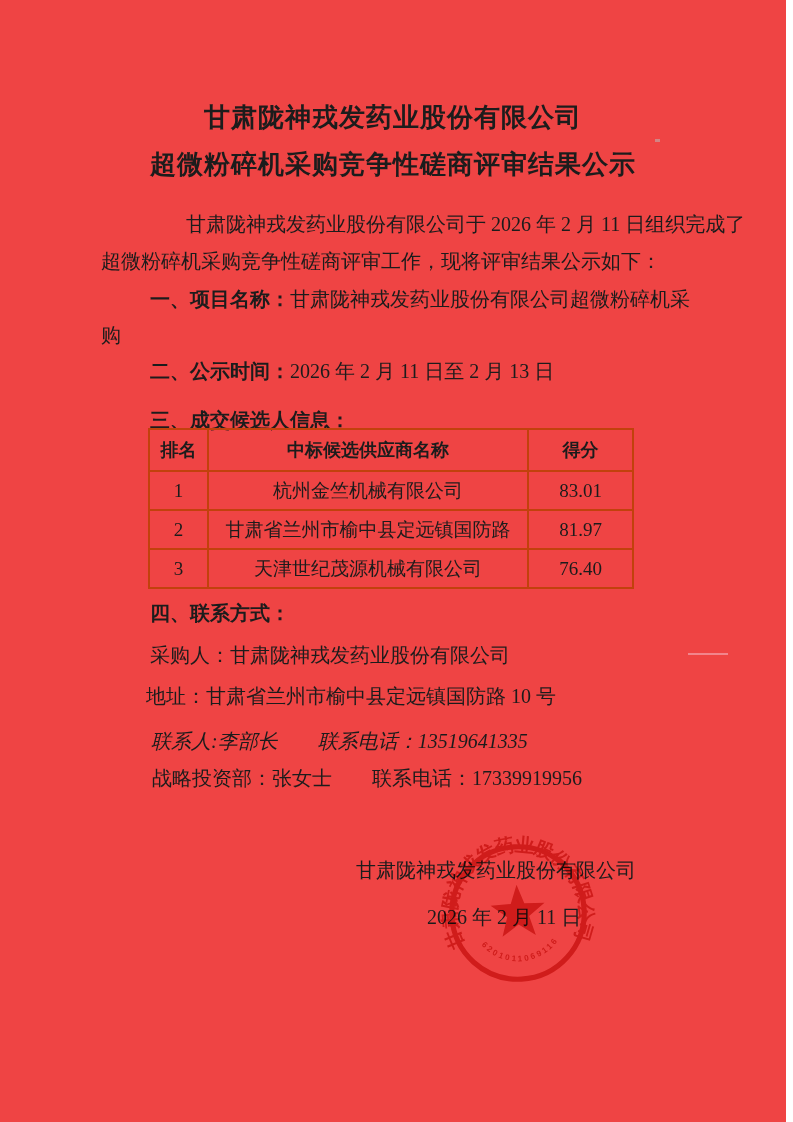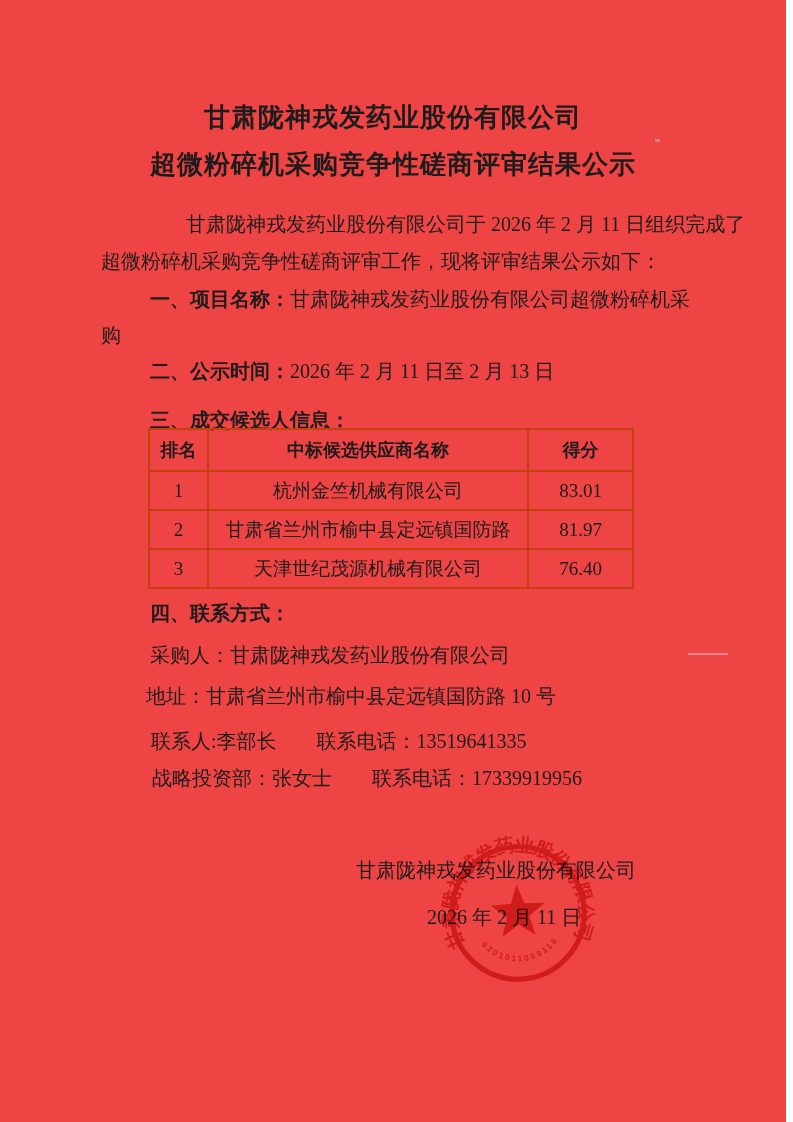--- a/index.html
+++ b/index.html
@@ -88,21 +88,21 @@
       <td>天津世纪茂源机械有限公司</td>
       <td>76.40</td>
     </tr>
   </tbody>
     </table>
 
   <div class="line b" style="left:150px; top:601px;">四、联系方式：</div>
 
   <div class="line" style="left:150px; top:643px;">采购人：甘肃陇神戎发药业股份有限公司</div>
   <div class="line" style="left:146px; top:684px;">地址：甘肃省兰州市榆中县定远镇国防路 10 号</div>
-  <div class="line" style="left:151px; top:729px;">联系人:李部长　　联系电话：13519641335</div>
+  <div class="line" style="left:151px; top:729px;font-style:italic;">联系人:李部长　　联系电话：13519641335</div>
   <div class="line" style="left:152px; top:766px;">战略投资部：张女士　　联系电话：17339919956</div>
 
   <div class="line" style="left:356px; top:858px;">甘肃陇神戎发药业股份有限公司</div>
   <div class="line" style="left:427px; top:905px;">2026 年 2 月 11 日</div>
 
   <svg class="seal" viewBox="0 0 200 200">
     <circle class="ring" cx="100" cy="100" r="77"></circle>
     <polygon class="star" points="100,67 107.9,89.1 131.4,89.8 112.8,104.2 119.4,126.7 100,113.5 80.6,126.7 87.2,104.2 68.6,89.8 92.1,89.1"></polygon>
     <defs>
       <path id="sealArcTop" d="M 40 140 A 72 72 0 1 1 160 140" fill="none"></path>

